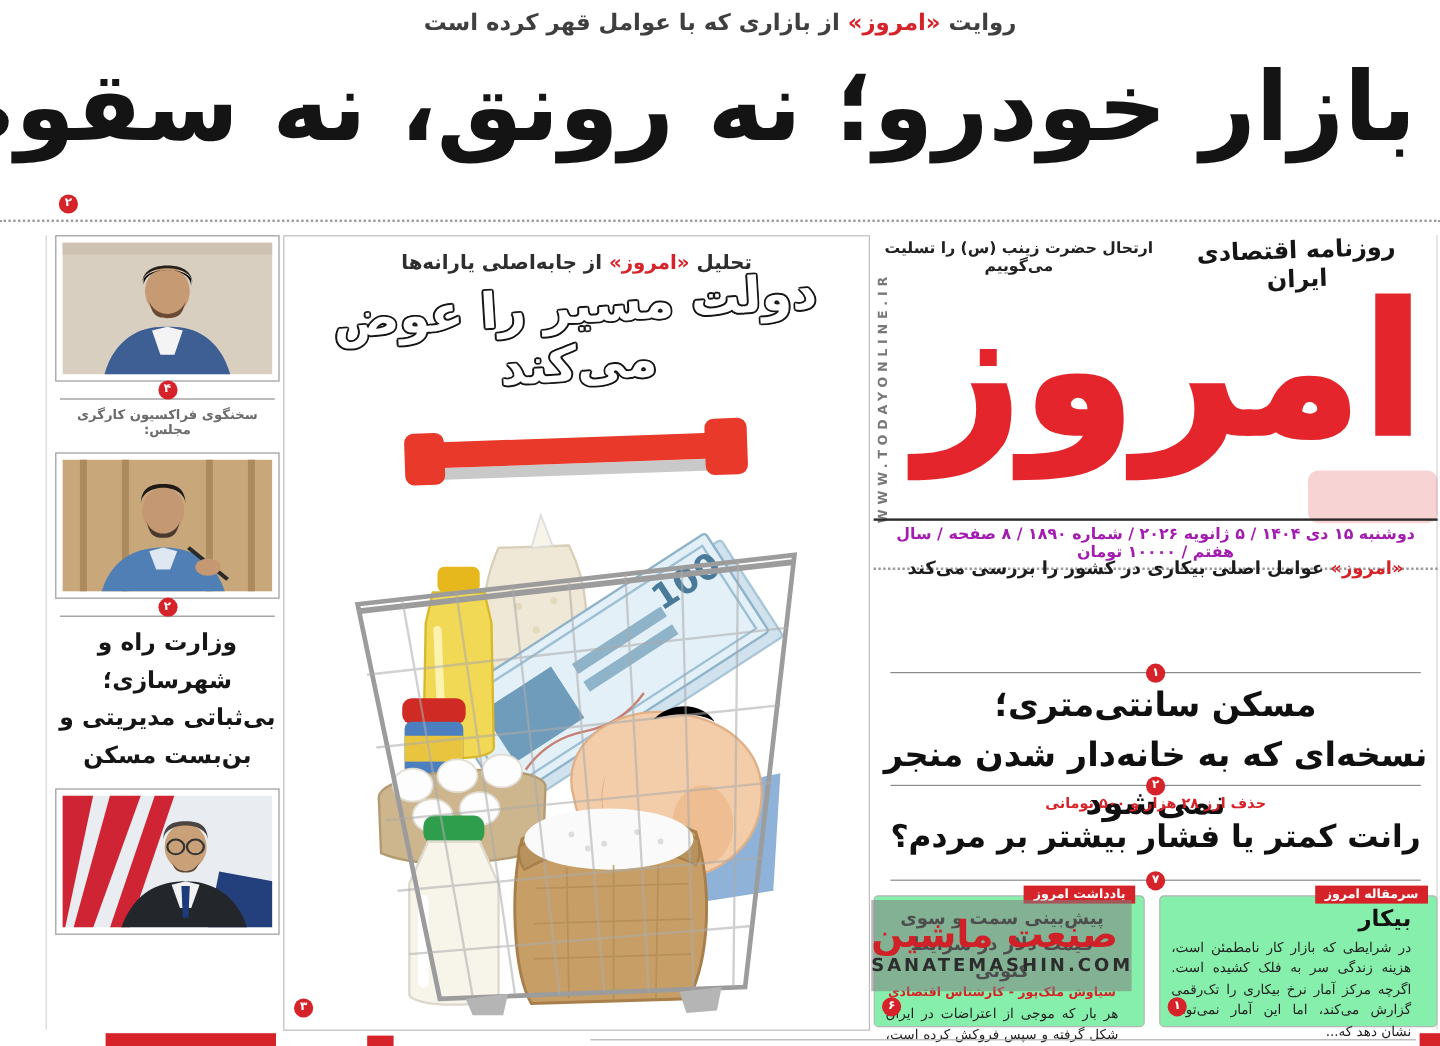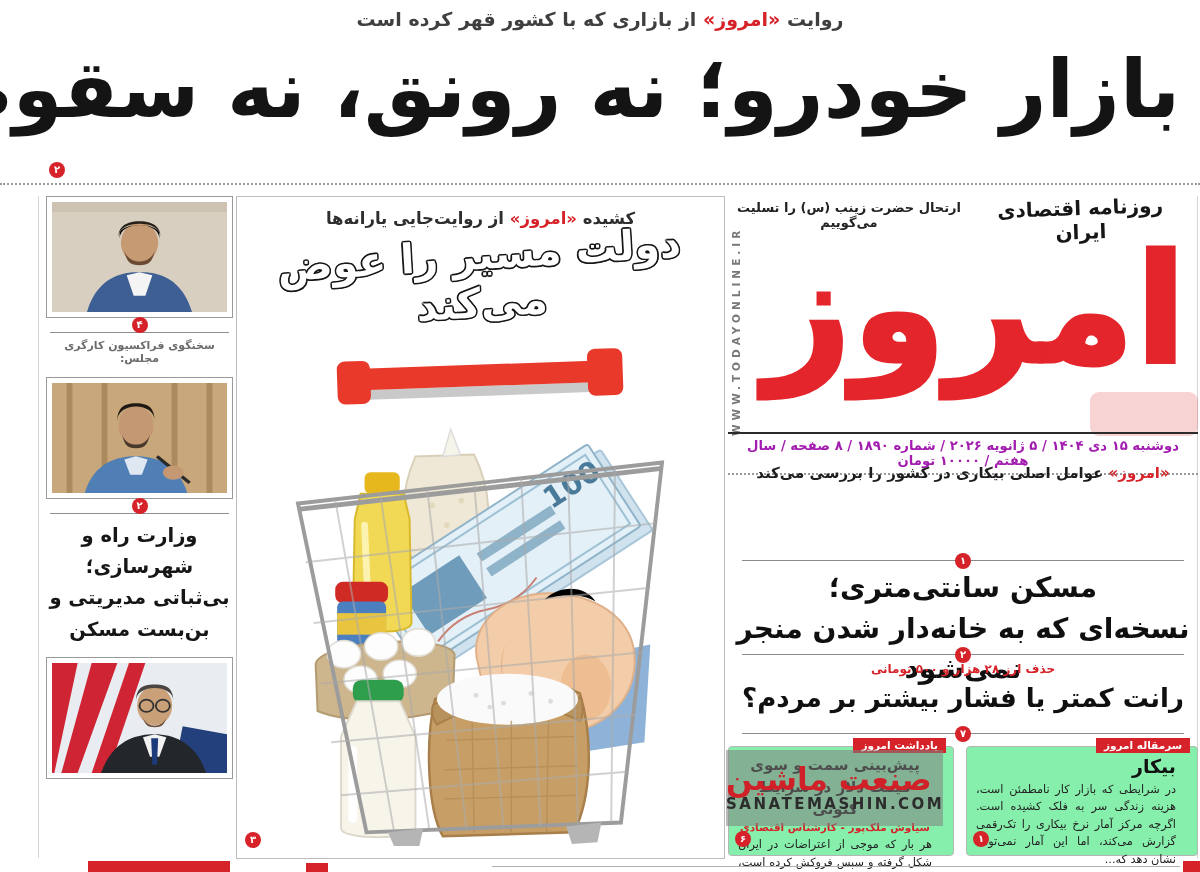--- a/index.html
+++ b/index.html
@@ -160,21 +160,21 @@
   .cut-red-b{ position:absolute; left:306px; top:863px; width:22px; height:9px; background:#d6232a; }
   .cut-line { position:absolute; left:492px; top:866px; width:688px; border-top:1px solid #b0b0b0; }
   .cut-red-c{ position:absolute; left:1183px; top:861px; width:17px; height:11px; background:#d6232a; }
 </style>
 </head>
 <body>
 
 <div id="page">
 
   <div class="top-kicker">
-    <span>روایت </span><span class="red">«امروز»</span><span> از بازاری که با کشور قهر کرده است</span>
+    <span>روایت </span><span class="red">«امروز»</span><span> از بازاری که با عوامل قهر کرده است</span>
   </div>
   <div class="main-headline">بازار خودرو؛ نه رونق، نه سقوط</div>
   <span class="pnum abs" style="left:49px; top:162px;">۲</span>
   <div class="dotted-rule"></div>
   <div class="frame-l"></div>
   <div class="frame-r"></div>
 
   <div class="left-col">
 
     <div class="story-item">
@@ -240,21 +240,21 @@
           <circle cx="95" cy="42" r="6" fill="none" stroke="#333" stroke-width="1.6"></circle>
           <path d="M78,54 C82,64 94,64 98,54 C96,61 94,63 88,63 C82,63 80,61 78,54 Z" fill="#6b4a33"></path>
         </svg>
       </div>
 
     </div>
   </div>
 
   <div class="center-col">
     <div class="center-kicker">
-      <span>کشیده </span><span class="red">«امروز»</span><span> از روایت‌جایی یارانه‌ها</span>
+      <span>تحلیل </span><span class="red">«امروز»</span><span> از جابه‌اصلی یارانه‌ها</span>
     </div>
     <div class="center-headline">دولت مسیر را عوض می‌کند</div>
 
     <div class="cart-wrap">
       <svg width="460" height="548" viewBox="0 0 470 560">
 
         <g transform="rotate(-2 235 80)">
           <rect x="100" y="88" width="265" height="10" rx="4" fill="#c9c9c9"></rect>
           <rect x="104" y="66" width="256" height="22" rx="10" fill="#e8392b"></rect>
           <rect x="88" y="58" width="34" height="44" rx="8" fill="#e8392b"></rect>

